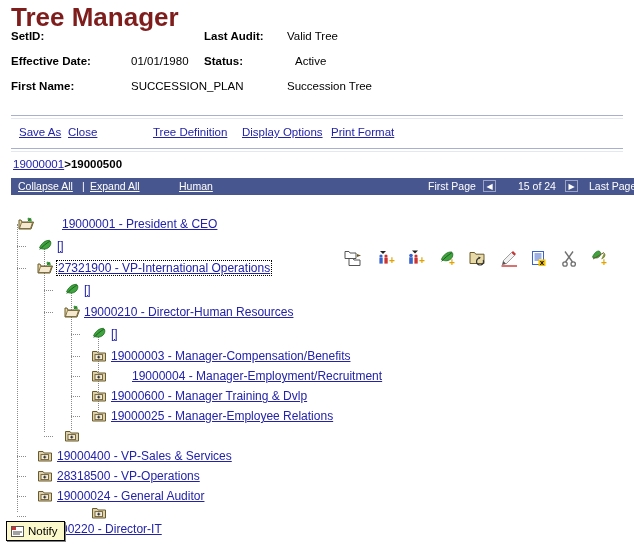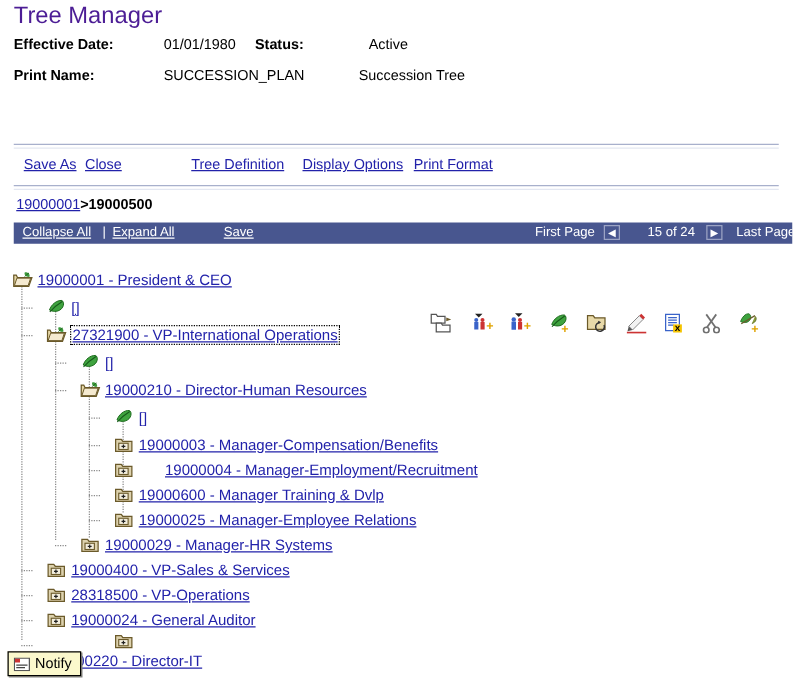--- a/index.html
+++ b/index.html
@@ -15,23 +15,23 @@
     color: #000000;
     position: relative;
     overflow: hidden;
   }
 
   
   .page-title {
     position: absolute;
     left: 11px;
     top: 2px;
-    font-size: 19px;
-    font-weight: normal;
-    color: #4c1d95;
+    font-size: 26px;
+    font-weight: bold;
+    color: #7f1d1d;
     letter-spacing: 0px;
   }
 
   
   .hdr {
     position: absolute;
     left: 11px;
     top: 30px;
     width: 612px;
   }
@@ -224,30 +224,36 @@
   }
   .notify-btn .np-ico { margin-right: 4px; display:flex; }
 </style>
 </head>
 <body>
 
 <div class="page-title">Tree Manager</div>
 
 <div class="hdr">
 
+  <div class="hdr-row">
+    <div class="hdr-lbl c1">SetID:</div>
+    <div class="hdr-val c2"></div>
+    <div class="hdr-lbl c3">Last Audit:</div>
+    <div class="hdr-val c4">Valid Tree</div>
+  </div>
 
   <div class="hdr-row">
     <div class="hdr-lbl c1">Effective Date:</div>
     <div class="hdr-val c2">01/01/1980</div>
     <div class="hdr-lbl c3">Status:</div>
     <div class="hdr-val c4" style="padding-left:8px;">Active</div>
   </div>
 
   <div class="hdr-row">
-    <div class="hdr-lbl c1">Print Name:</div>
+    <div class="hdr-lbl c1">First Name:</div>
     <div class="hdr-val c2" style="width:156px;">SUCCESSION_PLAN</div>
     <div class="hdr-val">Succession Tree</div>
   </div>
 
 </div>
 
 <div class="rule rule-1"></div>
 
 <div class="action-row">
   <a class="act act-save">Save As</a>
@@ -260,21 +266,21 @@
 <div class="rule rule-2"></div>
 
 <div class="breadcrumb">
   <a>19000001</a><span class="sep">&gt;</span><span class="current">19000500</span>
 </div>
 
 <div class="navbar">
   <a class="nb nb-collapse">Collapse All</a>
   <span class="nb nb-pipe">|</span>
   <a class="nb nb-expand">Expand All</a>
-  <a class="nb nb-find">Save</a>
+  <a class="nb nb-find">Human</a>
   <span class="nb nb-first">First Page</span>
   <div class="nb-btn nb-btn-prev">◀</div>
   <span class="nb nb-count">15 of 24</span>
   <div class="nb-btn nb-btn-next">▶</div>
   <span class="nb nb-last">Last Page</span>
 </div>
 
 <div class="tree">
 
   <div class="guide-v" style="left:17px;  top:18px;  height:288px;"></div>
@@ -291,21 +297,21 @@
   <div class="guide-elbow" style="left:44px; top:84px;"></div>
   <div class="guide-elbow" style="left:44px; top:106px;"></div>
   <div class="guide-elbow" style="left:44px; top:230px;"></div>
   <div class="guide-elbow" style="left:71px; top:128px;"></div>
   <div class="guide-elbow" style="left:71px; top:150px;"></div>
   <div class="guide-elbow" style="left:71px; top:170px;"></div>
   <div class="guide-elbow" style="left:71px; top:190px;"></div>
   <div class="guide-elbow" style="left:71px; top:210px;"></div>
 
   <div id="tree-nodes">
-      <div class="tnode" style="left: 10px; top: 8px;">
+      <div class="tnode" style="left: 18px; top: 8px; gap: 24px;">
         <span class="ico ico-folder-open">
           <svg width="17" height="14" viewBox="0 0 17 14">
             <path d="M1 3 L1 12 L13 12 L15.5 5 L4 5 L3 3 Z" fill="#e8d9a8" stroke="#6b5a2a" stroke-width="1"></path>
             <path d="M3.5 5.5 L14.5 5.5 L12.5 11.5 L1.5 11.5 Z" fill="#f5ead0" stroke="#6b5a2a" stroke-width="0.8"></path>
             <path d="M10 0.7 C12.6 0.7 14.2 2.3 13.6 4.4 C11.3 4.9 9.4 3.6 9.6 1.4 Z" fill="#3d9a3d"></path>
             <path d="M9.8 4.3 C10.6 3.2 11.8 2.1 13.2 1.4" stroke="#1f6b1f" stroke-width="0.8" fill="none"></path>
           </svg>
         </span>
         <a class="lbl">19000001 - President &amp; CEO</a>
       </div>
@@ -404,21 +410,20 @@
       </div>
       <div class="tnode" style="left: 64px; top: 220px;">
         <span class="ico ico-folder-closed">
           <svg width="17" height="14" viewBox="0 0 17 14">
             <path d="M1.5 2.5 L6 2.5 L7.2 4 L14.5 4 L14.5 12 L1.5 12 Z" fill="#ddd2ae" stroke="#6b5a2a" stroke-width="1"></path>
             <rect x="4" y="5.6" width="7.5" height="5" fill="#f3eedd" stroke="#6b5a2a" stroke-width="0.9"></rect>
             <line x1="7.75" y1="6.6" x2="7.75" y2="9.6" stroke="#222" stroke-width="1"></line>
             <line x1="6.2" y1="8.1" x2="9.3" y2="8.1" stroke="#222" stroke-width="1"></line>
           </svg>
         </span>
-        <a class="lbl">19000029 - Manager-HR Systems</a>
       </div>
       <div class="tnode" style="left: 37px; top: 240px;">
         <span class="ico ico-folder-closed">
           <svg width="17" height="14" viewBox="0 0 17 14">
             <path d="M1.5 2.5 L6 2.5 L7.2 4 L14.5 4 L14.5 12 L1.5 12 Z" fill="#ddd2ae" stroke="#6b5a2a" stroke-width="1"></path>
             <rect x="4" y="5.6" width="7.5" height="5" fill="#f3eedd" stroke="#6b5a2a" stroke-width="0.9"></rect>
             <line x1="7.75" y1="6.6" x2="7.75" y2="9.6" stroke="#222" stroke-width="1"></line>
             <line x1="6.2" y1="8.1" x2="9.3" y2="8.1" stroke="#222" stroke-width="1"></line>
           </svg>
         </span>

